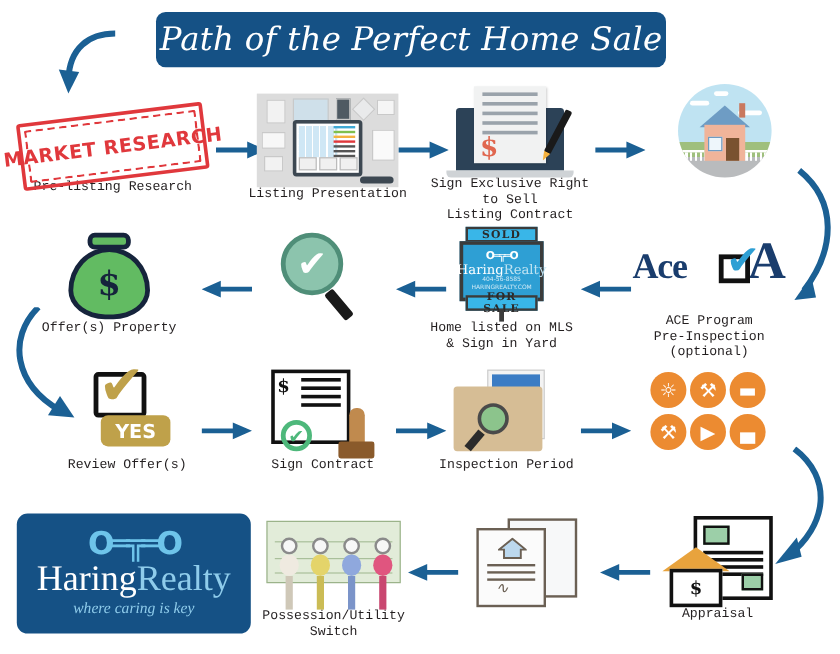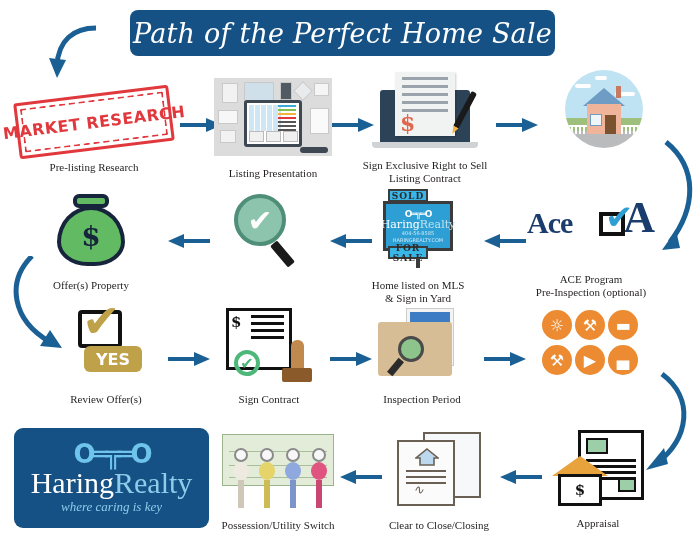--- a/index.html
+++ b/index.html
@@ -29,22 +29,22 @@
   }
 
   
   .step { position: absolute; text-align: center; }
   .step .art {
     position: relative;
     display: flex; align-items: flex-end; justify-content: center;
   }
   .step .label {
     font-size: 11px; color: #231f20; line-height: 1.18;
-    margin-top: 11px; white-space: pre-line;
-    font-family: Liberation Serif, serif;
+    margin-top: 0; white-space: pre-line;
+    font-family: Liberation Mono, monospace;
   }
 
   
   .arrow { position: absolute; }
   .arrow svg { display: block; }
 
   
   .stamp {
     width: 156px; height: 56px;
     border: 3px solid #e0383c; border-radius: 3px;
@@ -102,21 +102,21 @@
   .ph-chim { position:absolute; right:22px; bottom:50px; width:5px; height:12px; background:#c9795f;}
   .ph-door { position:absolute; left:40px; bottom:14px; width:11px; height:19px; background:#7a5230;}
   .ph-win { position:absolute; left:25px; bottom:22px; width:12px; height:12px; background:#eef6fb; border:1px solid #6e9cc4;}
   .ph-fence{ position:absolute; bottom:14px; width:20px; height:9px;
      background:repeating-linear-gradient(90deg,#fff 0 2px,transparent 2px 4px); border-top:2px solid #fff;}
   .ph-cloud{position:absolute;background:#fff;border-radius:4px;height:4px;}
 
   
   .sign { width:78px; height:80px; position:relative; }
   .sign .sold, .sign .forsale {
-    position:absolute; left:9px; width:40px; height:13px; background:#39b6e8;
+    position:absolute; left:9px; width:60px; height:13px; background:#39b6e8;
     border:2px solid #3b3b3b; color:#2b2b2b; font:bold 9px "DejaVu Serif",serif;
     display:flex;align-items:center;justify-content:center; letter-spacing:1px;
   }
   .sign .sold { top:1px; }
   .sign .forsale { bottom:9px; }
   .sign .body {
     position:absolute; left:4px; top:13px; width:70px; height:50px;
     background:#2e9fd4; border:3px solid #3b3b3b; display:flex;
     flex-direction:column; align-items:center; justify-content:center;
   }
@@ -600,21 +600,20 @@
           <svg class="hs" viewBox="0 0 24 18">
             <path d="M12,1 L23,10 H19 V17 H5 V10 H1 Z" fill="#bcd8ee" stroke="#6b6054" stroke-width="1.6"></path>
           </svg>
           <i style="margin-top:28px"></i>
             <i></i>
             <i></i>
           <span class="close-sig">∿</span>
         </div>
       </div>
     </div>
-    <div class="label">Clear to Close/Closing</div>
   </div>
 
   <div class="arrow" style="left:500px; top:468px;">
     <svg width="42" height="18" viewBox="0 0 42 18">
         <path d="M42,7 H16 V2 L0,9 L16,16 V11 H42 Z" fill="#1b6094"></path>
       </svg>
   </div>
 
   <div class="step" style="left:534px; top:426px; width:128px;">
     <div class="art" style="height:80px;">

